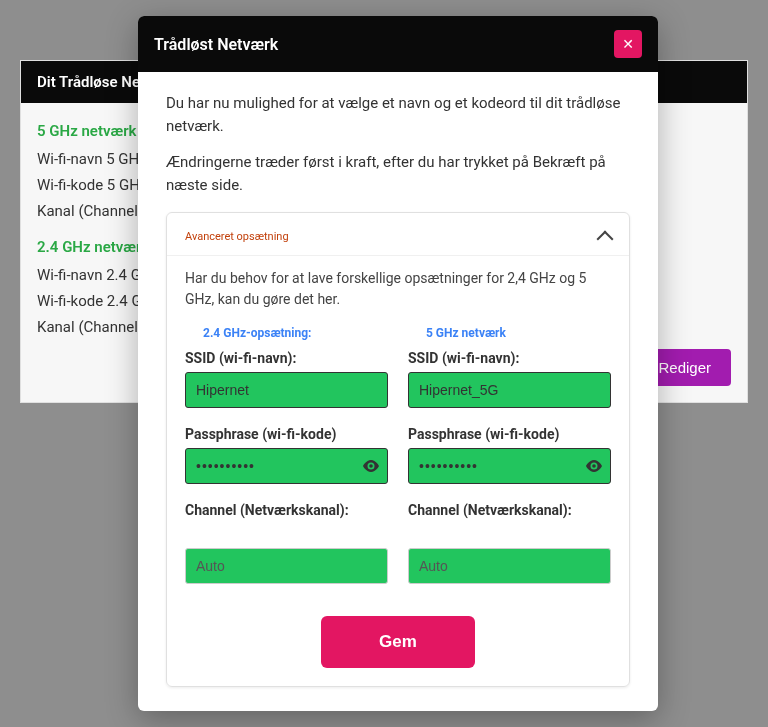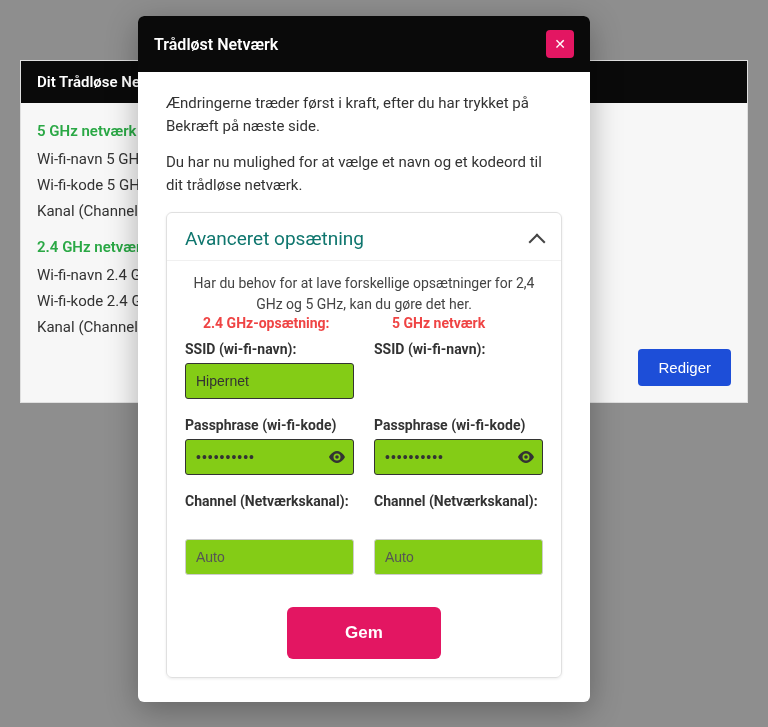--- a/index.html
+++ b/index.html
@@ -34,36 +34,36 @@
     }
     .bg-section-title {
       color: #2aa845;
       font-weight: 600;
       margin-top: 12px;
       margin-bottom: 4px;
     }
     .bg-section-title:first-child { margin-top: 0; }
     .bg-row { margin-bottom: 2px; }
     .bg-edit-btn {
-      background: #1d4ed8;
+      background: #a21caf;
       color: #fff;
       border: none;
       padding: 10px 20px;
       font-size: 15px;
       border-radius: 4px;
       float: right;
       margin-top: 8px;
     }
     .bg-card-body::after { content: ""; display: block; clear: both; }
 
     .modal {
       position: absolute;
       left: 138px;
       top: 16px;
-      width: 452px;
+      width: 520px;
       background: #fff;
       box-shadow: 0 8px 32px rgba(0,0,0,0.3);
       border-radius: 6px;
       overflow: hidden;
     }
     .modal-header {
       background: #0a0a0a;
       color: #fff;
       padding: 14px 16px;
       display: flex;
@@ -98,64 +98,64 @@
       box-shadow: 0 1px 3px rgba(0,0,0,0.08);
     }
     .accordion-header {
       padding: 14px 18px 10px 18px;
       display: flex;
       justify-content: space-between;
       align-items: center;
       cursor: pointer;
       border-bottom: 1px solid #f0f0f0;
     }
-    .accordion-title { font-size: 19px; color: #0f766e; }
+    .accordion-title { font-size: 11px; color: #c2410c; }
     .chevron {
       width: 12px; height: 12px;
       border-left: 2px solid #444;
       border-top: 2px solid #444;
       transform: rotate(45deg);
       margin-top: 6px;
     }
     .accordion-body { padding: 12px 18px 18px 18px; }
     .accordion-help {
       font-size: 14px;
       color: #444;
       line-height: 1.5;
-      text-align: center;
+      margin-bottom: 16px;
     }
     .form-grid {
       display: grid;
       grid-template-columns: 1fr 1fr;
       gap: 0 20px;
     }
     .col-title {
-      color: #ef4444;
+      color: #3b82f6;
       font-weight: 700;
-      font-size: 14px;
+      font-size: 12px;
       margin-bottom: 10px;
     }
     .col-title.center { text-align: left; padding-left: 18px; }
     .field-label {
       font-weight: 700;
       font-size: 14px;
       margin-bottom: 6px;
     }
     .input-wrap {
       position: relative;
       margin-bottom: 18px;
     }
     .input-wrap.channel { margin-bottom: 8px; margin-top: 30px; }
     .text-input, .select-input {
       width: 100%;
       padding: 9px 10px;
       font-size: 14px;
       border: 1px solid #333;
       border-radius: 3px;
-      background: #84cc16;
+      background: #22c55e;
       color: #333;
     }
     .select-input {
       border: 1px solid #ccc;
       color: #555;
       appearance: none;
     }
     .pwd-input { padding-right: 34px; letter-spacing: 1px; }
     .eye-icon {
       position: absolute;
@@ -201,22 +201,22 @@
 
 <div class="modal">
   <div class="modal-header">
     <div class="modal-title">Trådløst Netværk</div>
     <button class="modal-close">
       <span>✕</span>
     </button>
   </div>
   <div class="modal-body">
     <div class="modal-intro">
+      <p>Du har nu mulighed for at vælge et navn og et kodeord til dit trådløse netværk.</p>
       <p>Ændringerne træder først i kraft, efter du har trykket på Bekræft på næste side.</p>
-      <p>Du har nu mulighed for at vælge et navn og et kodeord til dit trådløse netværk.</p>
     </div>
 
     <div class="accordion">
       <div class="accordion-header">
         <span class="accordion-title">Avanceret opsætning</span>
         <span class="chevron"></span>
       </div>
       <div class="accordion-body">
         <div class="accordion-help">Har du behov for at lave forskellige opsætninger for 2,4 GHz og 5 GHz, kan du gøre det her.</div>
 
@@ -226,20 +226,23 @@
           <div class="col-title center">5 GHz netværk</div>
 
           <div>
             <div class="field-label">SSID (wi-fi-navn):</div>
             <div class="input-wrap">
               <input class="text-input" type="text" value="Hipernet" style="">
             </div>
           </div>
           <div>
             <div class="field-label">SSID (wi-fi-navn):</div>
+            <div class="input-wrap">
+              <input class="text-input" type="text" value="Hipernet_5G" style="">
+            </div>
           </div>
 
           <div>
             <div class="field-label">Passphrase (wi-fi-kode)</div>
             <div class="input-wrap">
               <input class="text-input pwd-input" type="password" value="••••••••••" style="">
               <span class="eye-icon">
                 <svg width="18" height="12" viewBox="0 0 18 12">
                     <path d="M9 0C4 0 1 6 1 6s3 6 8 6 8-6 8-6-3-6-8-6zm0 9.5A3.5 3.5 0 119 2.5a3.5 3.5 0 010 7z" fill="#333"></path>
                     <circle cx="9" cy="6" r="1.8" fill="#333"></circle>

